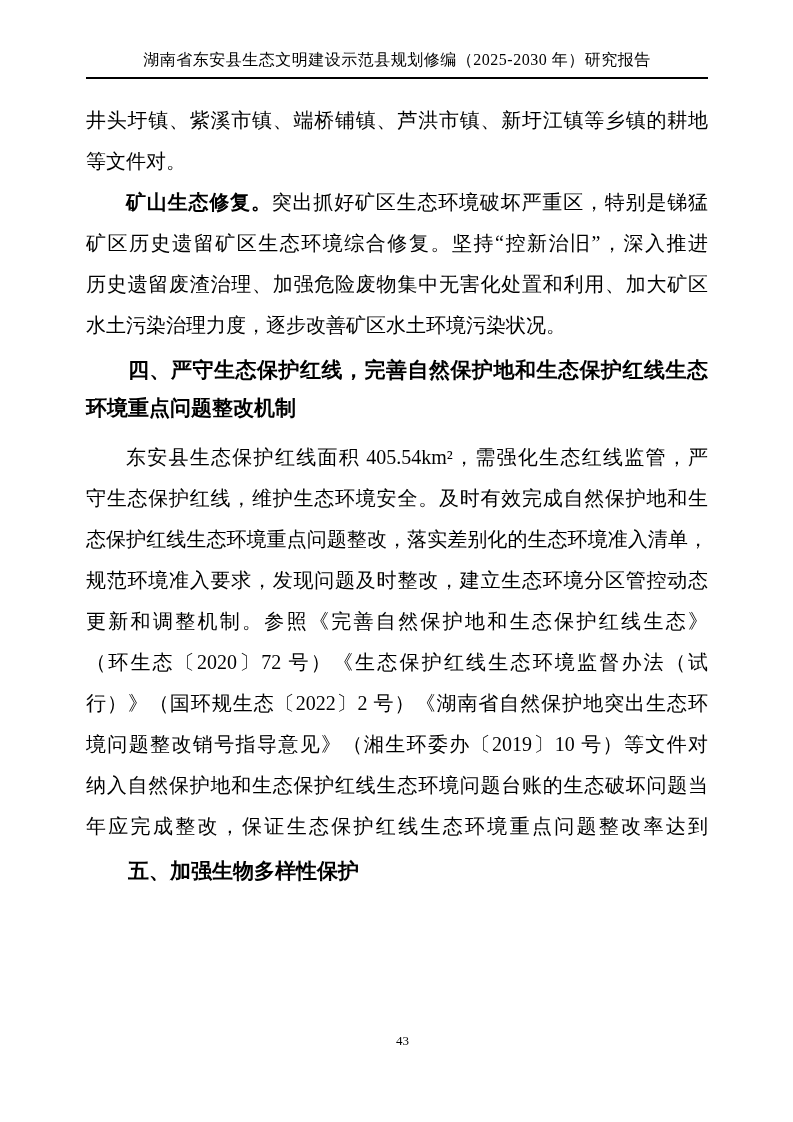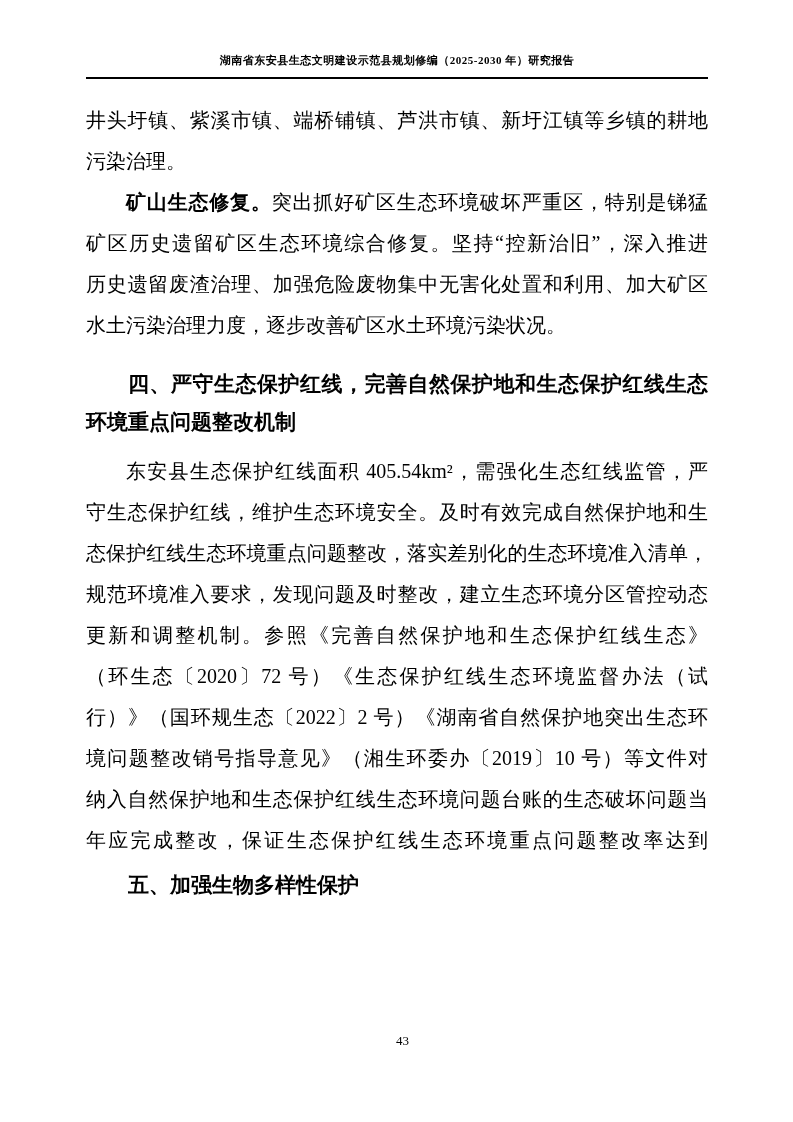--- a/index.html
+++ b/index.html
@@ -18,22 +18,22 @@
   }
   
   .doc-header {
     position: absolute;
     top: 50px;
     left: 86px;
     width: 622px;
   }
   .doc-header-title {
     text-align: center;
-    font-size: 11px;
-    font-weight: bold;
+    font-size: 16px;
+    font-weight: normal;
     line-height: 20px;
     font-family: "Liberation Serif", serif;
     letter-spacing: 0.5px;
     white-space: nowrap;
   }
   .doc-header-rule {
     margin-top: 7px;
     border-top: 2px solid #000000;
     height: 0;
   }
@@ -69,21 +69,21 @@
     line-height: 38px;
     height: 38px;
     text-align: justify;
     text-align-last: justify;
     text-justify: inter-ideograph;
     white-space: nowrap;
   }
   .hline.endline {
     text-align-last: left;
   }
-  .heading-four { margin-top: 19px; }
+  .heading-four { margin-top: 5px; }
   .para-redline { margin-top: 10px; }
   .heading-five { margin-top: 5px; }
   .para-bio { margin-top: 19px; }
   
   .doc-footer {
     position: absolute;
     top: 1032px;
     left: 0;
     width: 793px;
     text-align: center;
@@ -101,21 +101,21 @@
 <div class="page">
 
   <header class="doc-header">
     <div class="doc-header-title">湖南省东安县生态文明建设示范县规划修编（2025-2030 年）研究报告</div>
     <div class="doc-header-rule"></div>
   </header>
 
   <main class="doc-body">
 
     <div class="bline">井头圩镇、紫溪市镇、端桥铺镇、芦洪市镇、新圩江镇等乡镇的耕地</div>
-    <div class="bline endline">污染治理。</div>
+    <div class="bline endline">等文件对。</div>
 
     <div class="bline indent"><span class="lead">矿山生态修复。</span><span>突出抓好矿区生态环境破坏严重区，特别是锑猛</span></div>
     <div class="bline">矿区历史遗留矿区生态环境综合修复。坚持“控新治旧”，深入推进</div>
     <div class="bline">历史遗留废渣治理、加强危险废物集中无害化处置和利用、加大矿区</div>
     <div class="bline endline">水土污染治理力度，逐步改善矿区水土环境污染状况。</div>
 
     <div class="heading-four">
       <div class="hline indent">四、严守生态保护红线，完善自然保护地和生态保护红线生态</div>
       <div class="hline endline">环境重点问题整改机制</div>
     </div>

